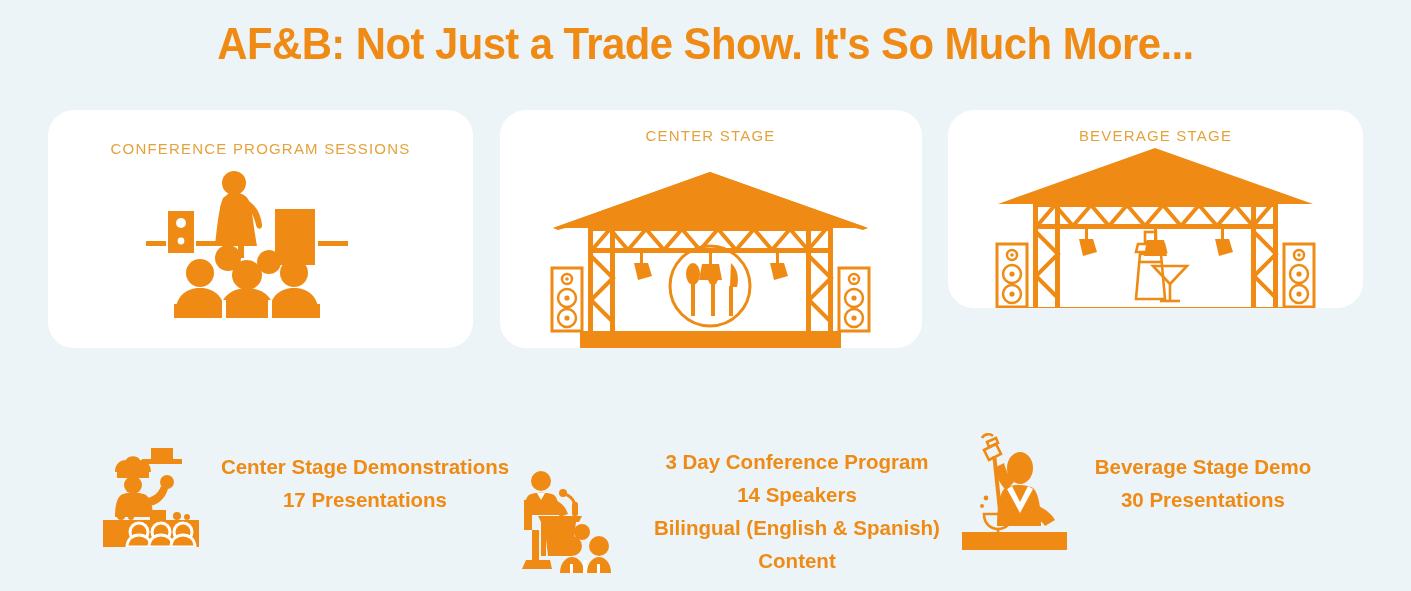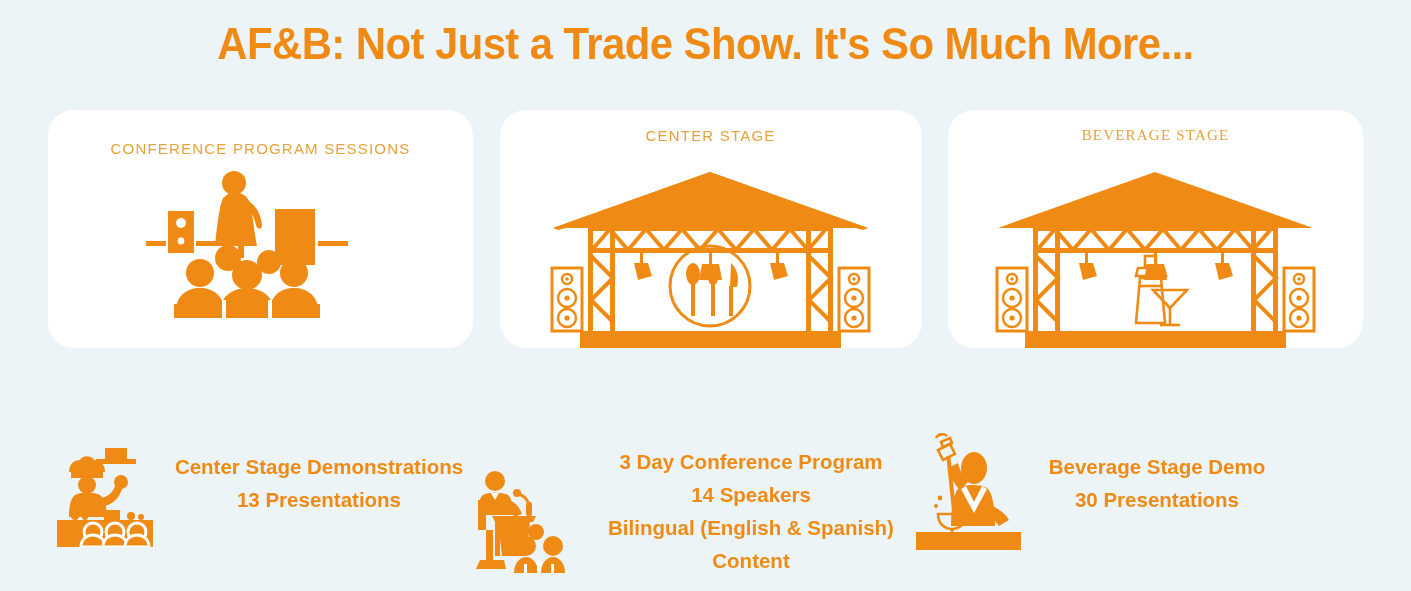--- a/index.html
+++ b/index.html
@@ -49,21 +49,21 @@
     border-radius: 26px;
     position: relative;
     overflow: hidden;
     display: flex;
     flex-direction: column;
     align-items: center;
   }
 
   .card-1 { width: 422px; height: 238px; }
   .card-2 { width: 425px; height: 238px; }
-  .card-3 { width: 415px; height: 238px; font-family: Liberation Serif, serif; }
+  .card-3 { width: 415px; height: 198px; }
 
   .card-label {
     margin-top: 17px;
     font-size: 15px;
     letter-spacing: 1.2px;
     color: #e5a23c;
     font-weight: normal;
     text-align: center;
     white-space: nowrap;
   }
@@ -79,20 +79,21 @@
   .card-2 .card-art { align-items: center; padding-bottom: 6px; }
 
   
   .stats-row {
     position: absolute;
     top: 420px;
     left: 0;
     width: 1217px;
     height: 170px;
     display: flex;
+    padding-left: 46px;
   }
 
   .stat-block {
     display: flex;
     align-items: flex-start;
     justify-content: flex-start;
   }
 
   .stat-1 { width: 480px; padding-left: 55px; padding-top: 16px; }
   .stat-2 { width: 455px; padding-left: 5px;  padding-top: 8px; align-items: center; }
@@ -366,21 +367,21 @@
         <circle cx="38" cy="90" r="9" fill="#ef8b14" stroke="#ffffff" stroke-width="3"></circle>
         <circle cx="60" cy="90" r="9" fill="#ef8b14" stroke="#ffffff" stroke-width="3"></circle>
         <circle cx="82" cy="90" r="9" fill="#ef8b14" stroke="#ffffff" stroke-width="3"></circle>
         <path d="M26,105 c0,-8 6,-12 12,-12 c6,0 12,4 12,12 z" stroke="#ffffff" stroke-width="3"></path>
         <path d="M48,105 c0,-8 6,-12 12,-12 c6,0 12,4 12,12 z" stroke="#ffffff" stroke-width="3"></path>
         <path d="M70,105 c0,-8 6,-12 12,-12 c6,0 12,4 12,12 z" stroke="#ffffff" stroke-width="3"></path>
       </svg>
     </span>
     <div class="stat-text">
       <div>Center Stage Demonstrations</div>
-      <div>13 Presentations</div>
+      <div>17 Presentations</div>
     </div>
   </div>
 
   <div class="stat-block stat-2">
     <span class="stat-icon">
       <svg width="100" height="105" viewBox="0 0 100 105" fill="#ef8b14">
 
         <circle cx="21" cy="13" r="10"></circle>
 
         <path d="M9,27 c4,-3 20,-3 25,0 c4,3 5,12 5,20 l-35,0 c0,-8 1,-17 5,-20 z"></path>

